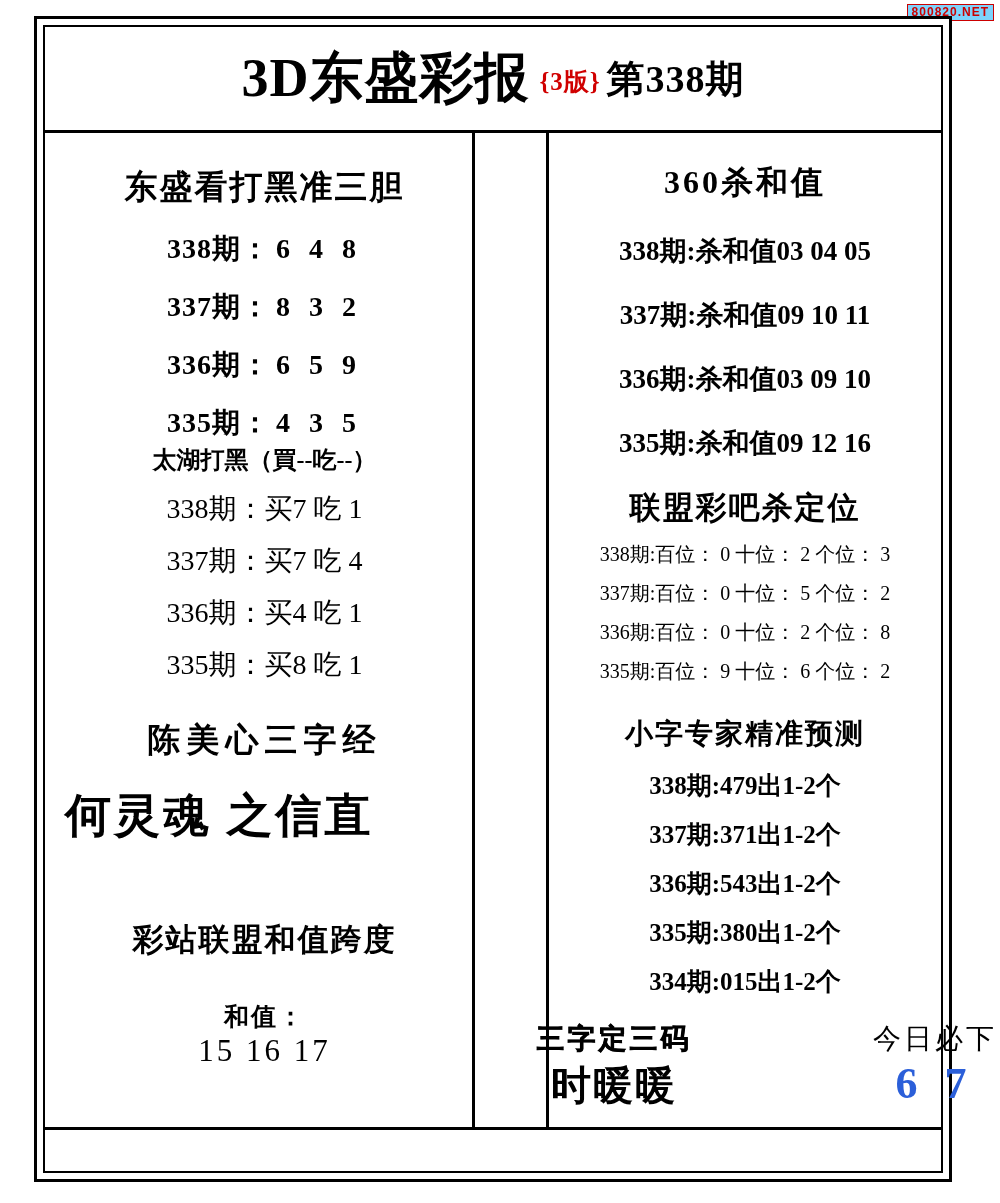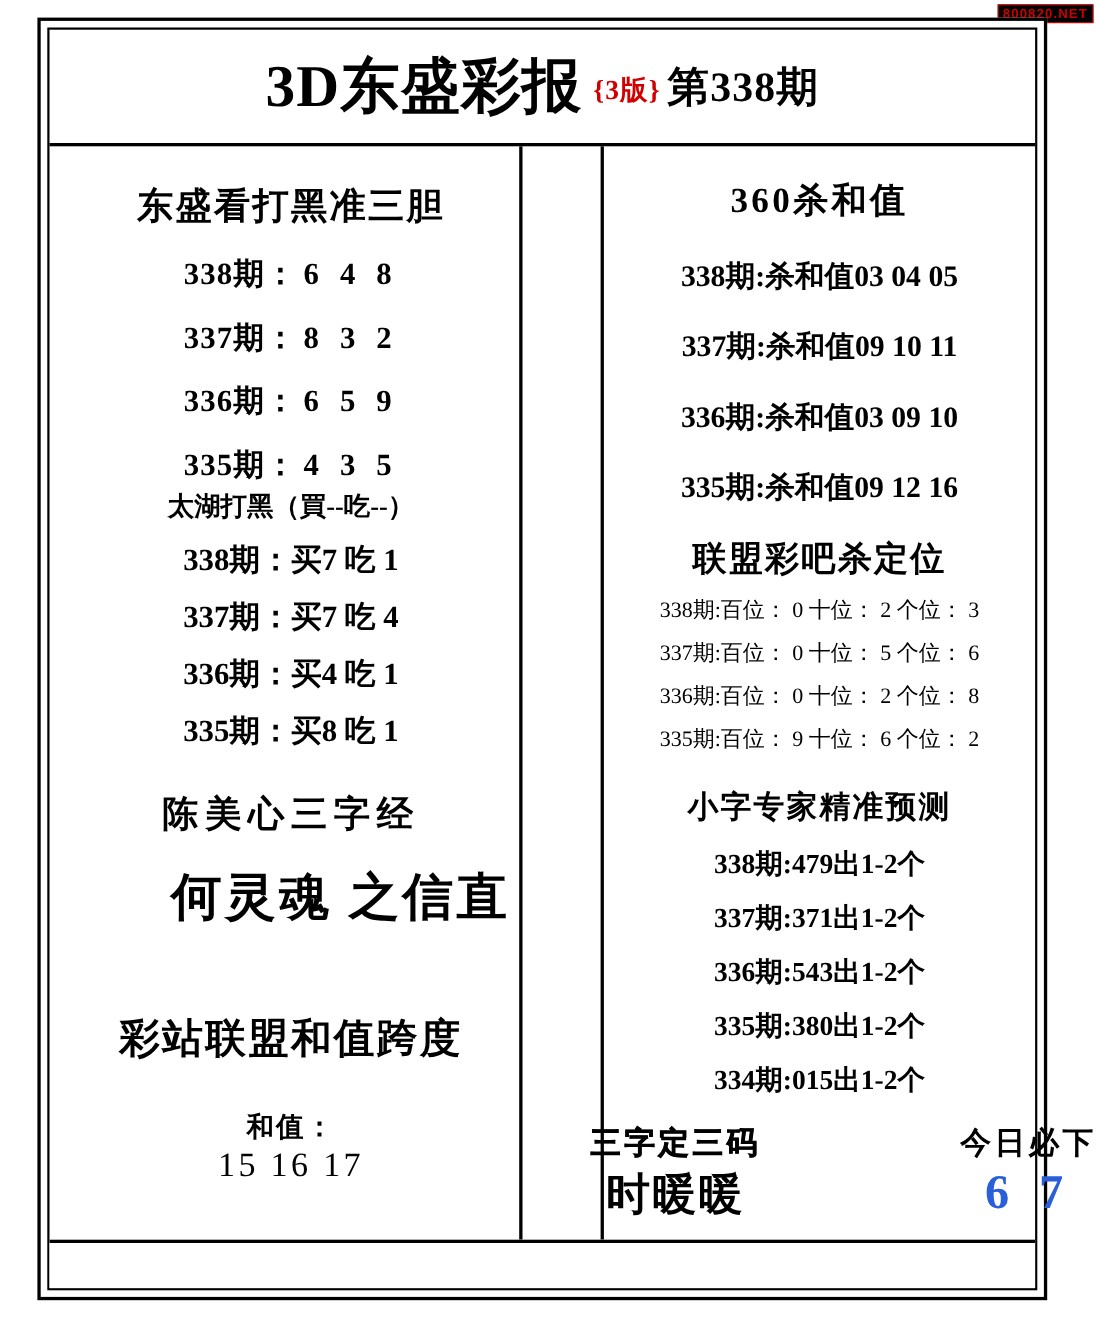--- a/index.html
+++ b/index.html
@@ -13,21 +13,21 @@
     font-family: "Liberation Serif", "DejaVu Serif", serif;
     position: relative;
     overflow: hidden;
   }
 
   
   .watermark {
     position: absolute;
     top: 4px;
     right: 6px;
-    background: #000000;
+    background: #7dd3fc;
     border: 1px solid #cc0000;
     color: #cc0000;
     font-family: "Liberation Sans", sans-serif;
     font-size: 12px;
     font-weight: bold;
     letter-spacing: 1px;
     padding: 1px 4px;
     line-height: 1.1;
   }
 
@@ -149,38 +149,38 @@
   }
   .taihu-title {
     font-size: 24px;
     font-weight: bold;
     text-align: center;
     margin-top: 2px;
     letter-spacing: 0px;
   }
   .buy-line {
     font-size: 28px;
-    font-weight: bold;
+    font-weight: normal;
     text-align: center;
     margin-top: 14px;
   }
   .left-title-2 {
     font-size: 33px;
     letter-spacing: 6px;
     margin-top: 34px;
   }
   .sanzijing {
     font-size: 46px;
     font-weight: bold;
-    text-align: right;
+    text-align: left;
     margin-top: 22px;
     letter-spacing: 3px;
   }
   .left-title-3 {
-    font-size: 37px;
+    font-size: 31px;
     letter-spacing: 2px;
     margin-top: 72px;
   }
   .hezhi-label {
     font-size: 25px;
     font-weight: bold;
     text-align: center;
     margin-top: 39px;
     letter-spacing: 2px;
   }
@@ -237,21 +237,21 @@
   .bb-head-left {
     font-size: 28px;
     font-weight: bold;
     letter-spacing: 3px;
     padding-right: 18px;
     color: #000;
     -webkit-text-stroke: 0.6px #000;
   }
   .bb-head-right {
     font-size: 28px;
-    font-weight: bold;
+    font-weight: normal;
     letter-spacing: 3px;
     padding-left: 18px;
     color: #000;
   }
   .bb-val-left {
     font-size: 40px;
     font-weight: bold;
     letter-spacing: 2px;
     padding-right: 18px;
     width: 330px;
@@ -337,21 +337,21 @@
       <div class="col-right">
 
         <div class="sect-title right-title-1">360杀和值</div>
         <div class="sha-line">338期:杀和值03 04 05</div>
         <div class="sha-line">337期:杀和值09 10 11</div>
         <div class="sha-line">336期:杀和值03 09 10</div>
         <div class="sha-line">335期:杀和值09 12 16</div>
 
         <div class="sect-title right-title-2">联盟彩吧杀定位</div>
         <div class="dingwei-line">338期:百位： 0 十位： 2 个位： 3</div>
-        <div class="dingwei-line">337期:百位： 0 十位： 5 个位： 6</div>
+        <div class="dingwei-line">337期:百位： 0 十位： 5 个位： 2</div>
         <div class="dingwei-line">336期:百位： 0 十位： 2 个位： 8</div>
         <div class="dingwei-line">335期:百位： 9 十位： 6 个位： 2</div>
 
         <div class="sect-title right-title-3">小字专家精准预测</div>
         <div class="xiaozi-line">338期:479出1-2个</div>
         <div class="xiaozi-line">337期:371出1-2个</div>
         <div class="xiaozi-line">336期:543出1-2个</div>
         <div class="xiaozi-line">335期:380出1-2个</div>
         <div class="xiaozi-line">334期:015出1-2个</div>
 

